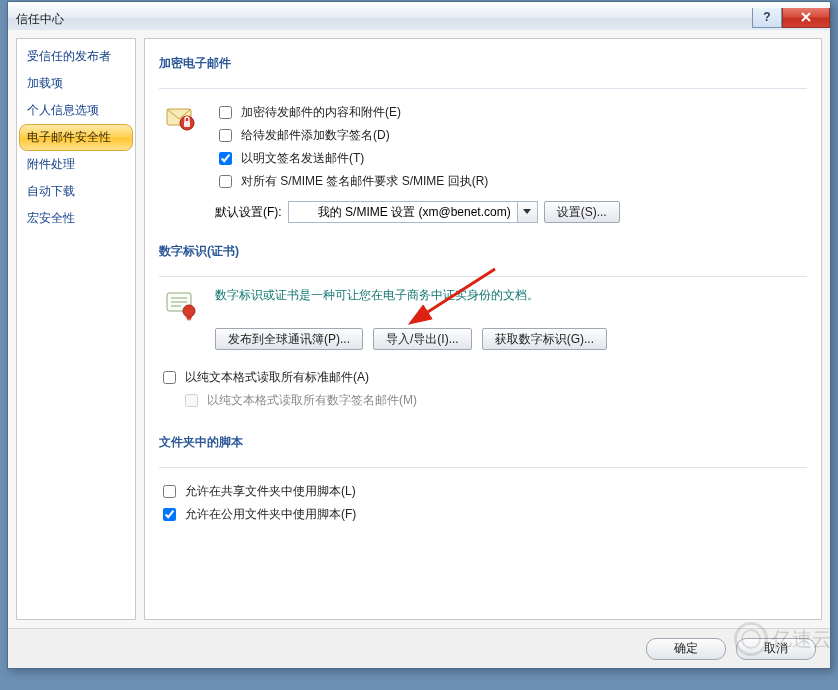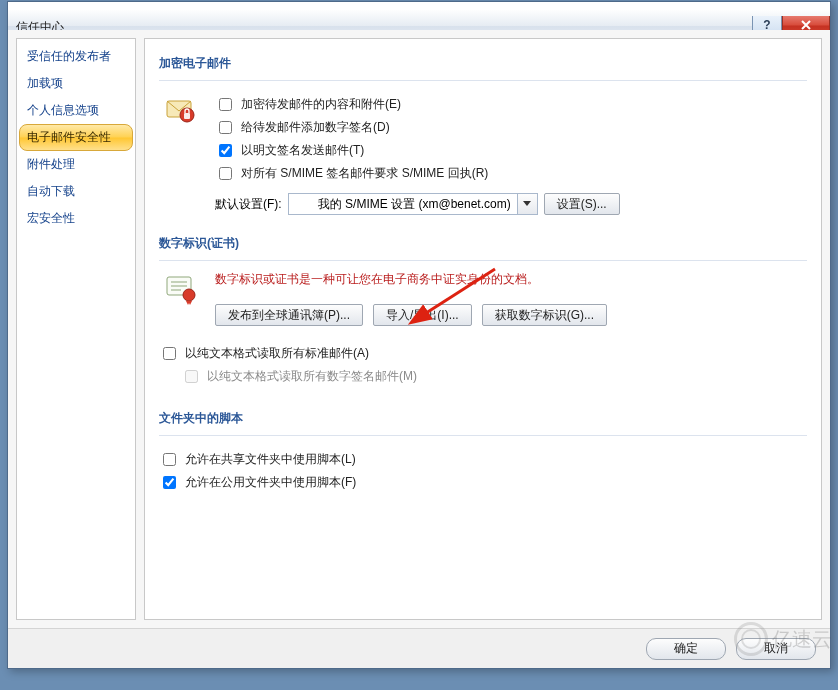--- a/index.html
+++ b/index.html
@@ -1,41 +1,41 @@
 <!DOCTYPE html>
 <html><head>
 <meta charset="utf-8">
 <style>
 * { box-sizing: border-box; font-family: "Microsoft YaHei", "SimSun", Tahoma, sans-serif; font-size: 12px; }
 body { margin: 0; background: #6b8eb3; width: 838px; height: 690px; position: relative; }
 .dialog { position: absolute; left: 7px; top: 1px; width: 824px; height: 668px; background: #fff; border: 1px solid #4e6a8a; box-shadow: 3px 3px 8px rgba(0,0,0,.25);}
-.titlebar { height: 36px; background: linear-gradient(#fdfefe,#e6ecf3 45%,#d8e1ec 46%,#e8eff7); border-bottom: 1px solid #9fb2c9; display:flex; align-items:center; padding:0 0 0 8px;margin-top:8px; }
+.titlebar { height: 36px; background: linear-gradient(#fdfefe,#e6ecf3 45%,#d8e1ec 46%,#e8eff7); border-bottom: 1px solid #9fb2c9; display:flex; align-items:center; padding:0 0 0 8px; }
 .titlebar .title-text { font-size:12px; color:#222; }
 .titlebar .tbtns { margin-left:auto; display:flex; height:20px; margin-top:-4px;}
 .tbtn { width:30px; height:20px; border:1px solid #7a94b3; border-top:none; background:linear-gradient(#eaf2fb,#cfdff1); display:flex;align-items:center;justify-content:center; color:#2b3e57; font-weight:bold;}
 .tbtn.close { width:48px; background:linear-gradient(#e67a6f,#d84c3b 48%,#c53122 52%,#d2402f); border-color:#9b2f23; color:#fff;}
 .tbtn.help {border-top-left-radius:0;}
 .body { position:absolute; top:28px; bottom:40px; left:0; right:0; background:#f6f6f6; padding:8px; display:flex; gap:8px; }
 .sidebar { width:120px; background:#fff; border:1px solid #c8c8c8; padding:4px 2px; }
 .side-item { padding:5px 8px; color:#15428b; cursor:default;}
 .side-item.selected { background:linear-gradient(#ffe9a8,#ffd254 48%,#ffc733 52%,#ffe08c); border:1px solid #d8a83a; border-radius:8px; padding:4px 7px; color:#3a2b00;}
 .main { flex:1; background:#fff; border:1px solid #c8c8c8; padding:10px 14px 10px 14px; position:relative; overflow:hidden;}
-.section-title { color:#2b5797; font-weight:bold; padding:6px 0 8px 0; border-bottom:1px solid #dce3ee; margin-bottom:10px;}
+.section-title { color:#2b5797; font-weight:bold; padding:6px 0 16px 0; border-bottom:1px solid #dce3ee; margin-bottom:10px;}
 .section-body { display:flex; gap:12px; margin-bottom:14px;}
 .section-icon { width:44px; display:flex; align-items:flex-start; justify-content:center; padding-top:2px;}
 .controls { flex:1; }
 .row { display:flex; align-items:center; gap:6px; margin:4px 0; color:#222;}
 .row.indent { margin-left:22px; color:#8a8a8a;}
 input[type=checkbox] { width:13px; height:13px; }
 .default-row { display:flex; align-items:center; gap:6px; margin-top:10px;}
 .combo { display:flex; align-items:center; }
 .combo-text { width:230px; height:22px; border:1px solid #a9b8cc; background:#fff; padding:2px 6px; display:flex;align-items:center;justify-content:flex-end;}
 .combo-btn { width:20px; height:22px; border:1px solid #a9b8cc; border-left:none; background:linear-gradient(#fdfdfd,#e6e9ee); display:flex;align-items:center;justify-content:center;}
 .btn { height:22px; border:1px solid #9fa7b2; background:linear-gradient(#fdfdfd,#e2e6ec); padding:0 12px; display:inline-flex;align-items:center;justify-content:center; color:#222; border-radius:2px;}
-.cert-desc{color:#b91c1c; margin-bottom:16px;}
+.cert-desc{color:#0f766e; margin-bottom:24px;}
 .btn-row{display:flex;gap:10px;}
 .footer { position:absolute; left:0; right:0; bottom:0; height:40px; background:#f0f0f0; border-top:1px solid #d4d4d4; display:flex; align-items:center; justify-content:flex-end; padding:0 14px; gap:10px;}
 .footer .btn{min-width:80px;border-radius:10px;}
 .arrow { position:absolute; left:270px; top:228px; pointer-events:none;}
 .arrow svg { overflow:visible;}
 .watermark{position:absolute;right:6px;bottom:34px;opacity:.25;display:flex;align-items:center;gap:4px;color:#555;}
 .watermark-circle{width:34px;height:34px;border:3px solid #888;border-radius:50%;display:flex;align-items:center;justify-content:center;}
 .watermark-inner{width:20px;height:20px;border:2px solid #888;border-radius:50%;position:relative;}
 </style>
 </head>

